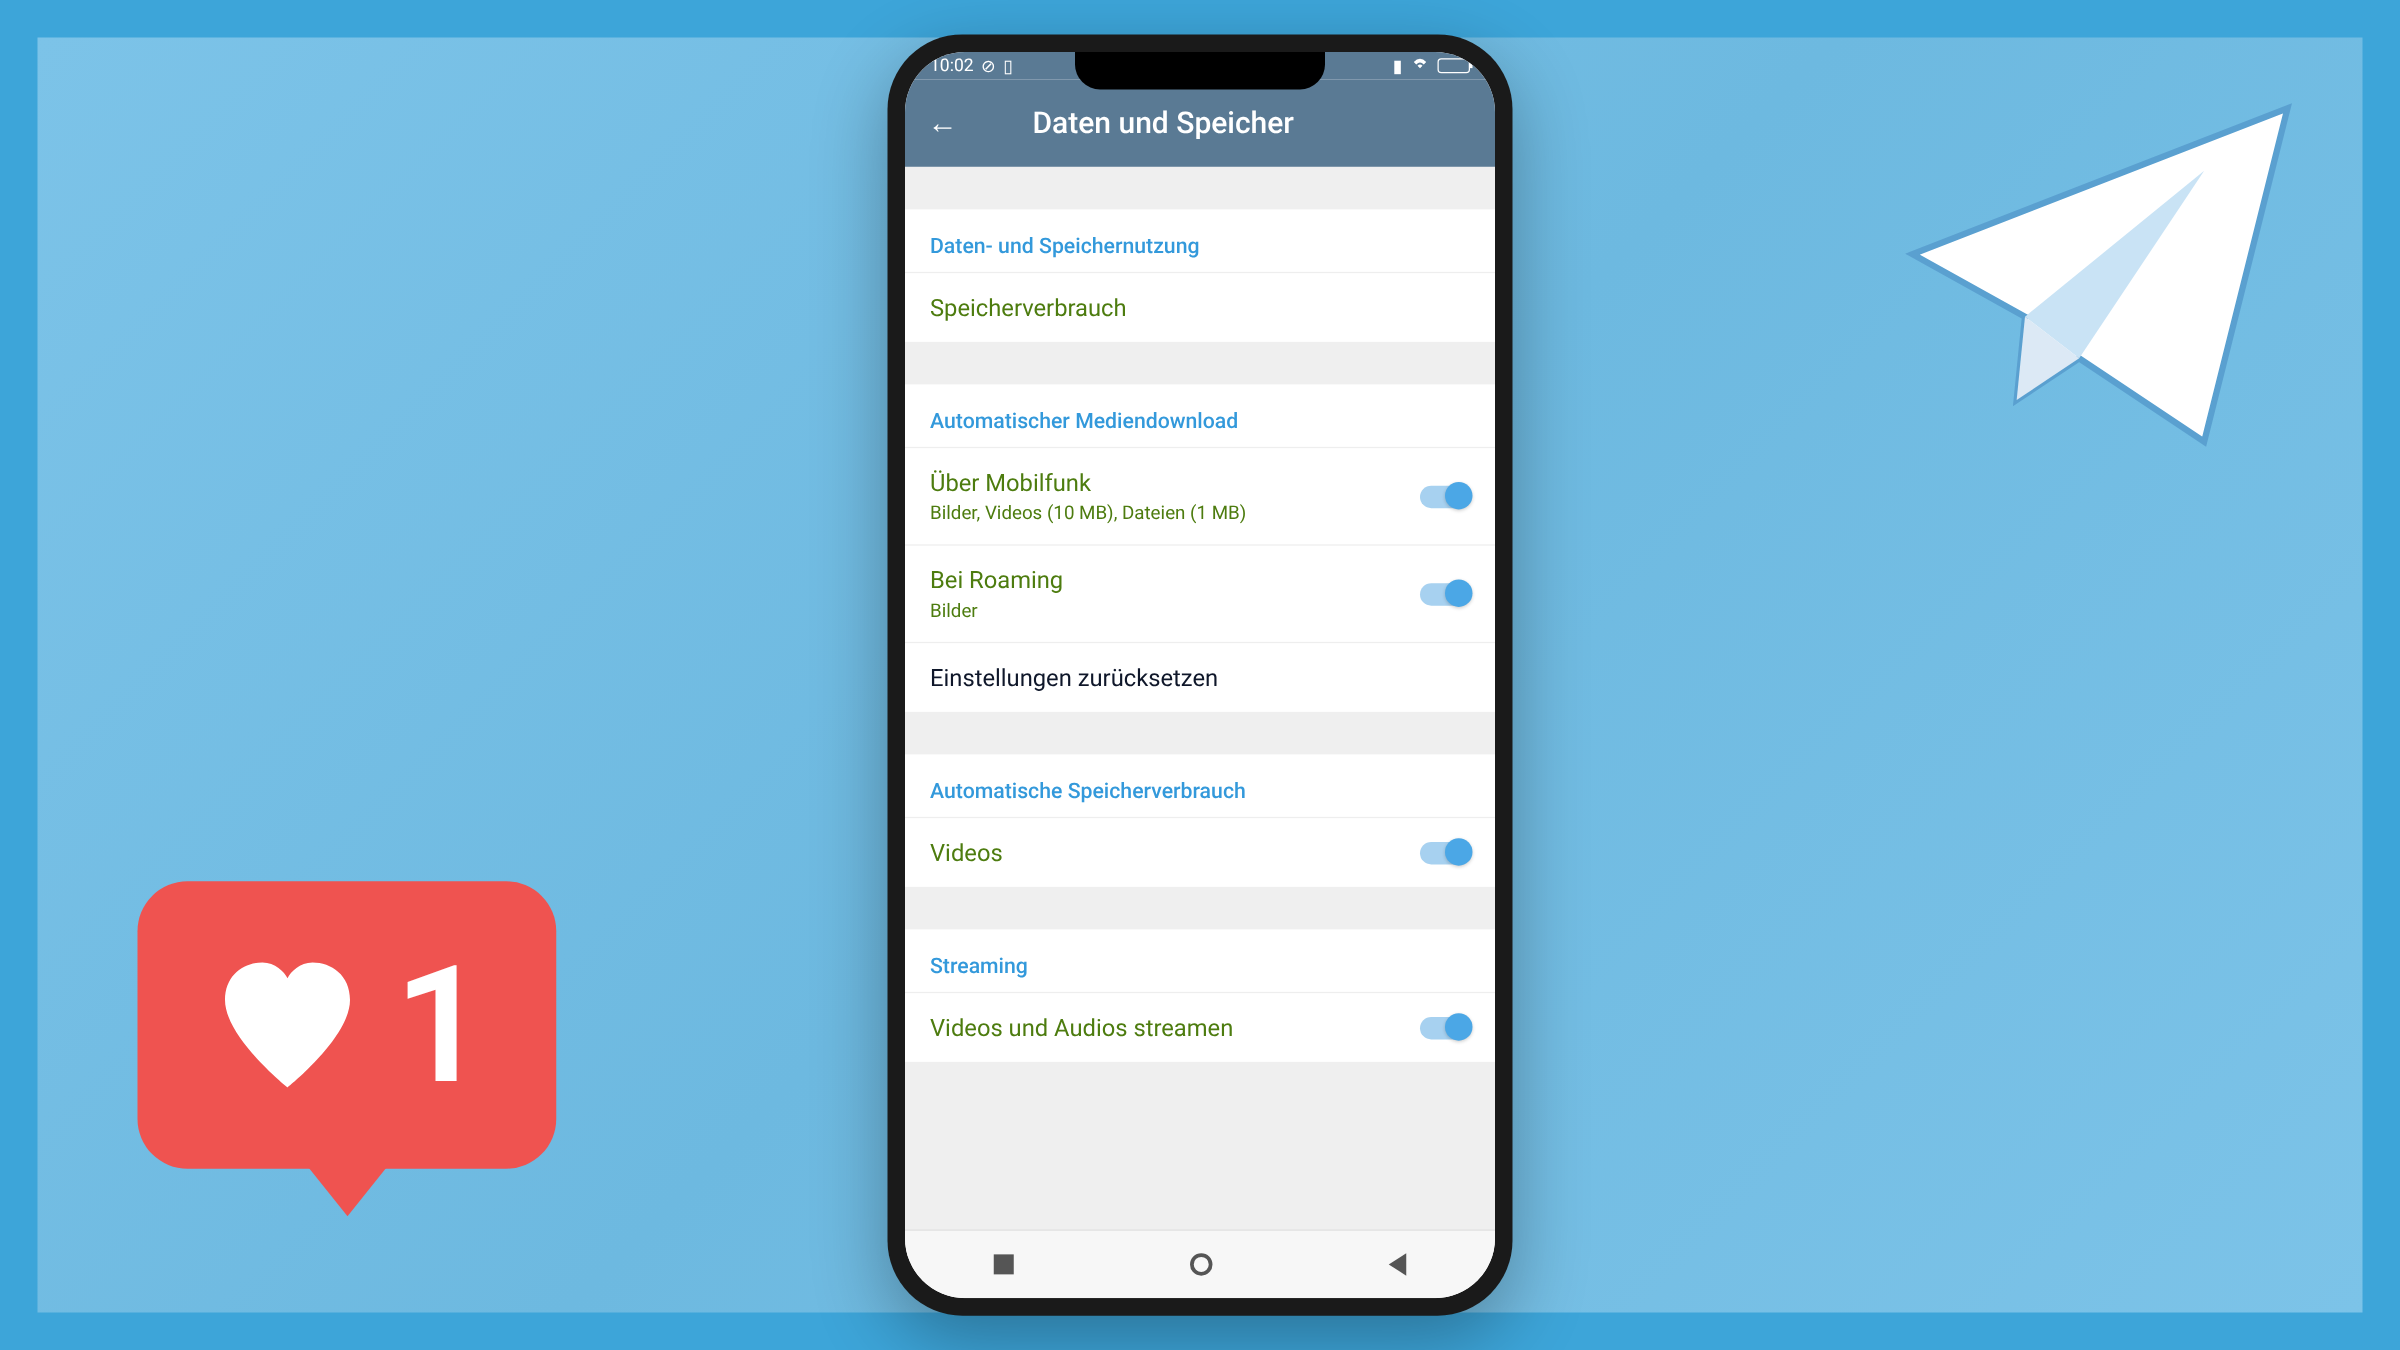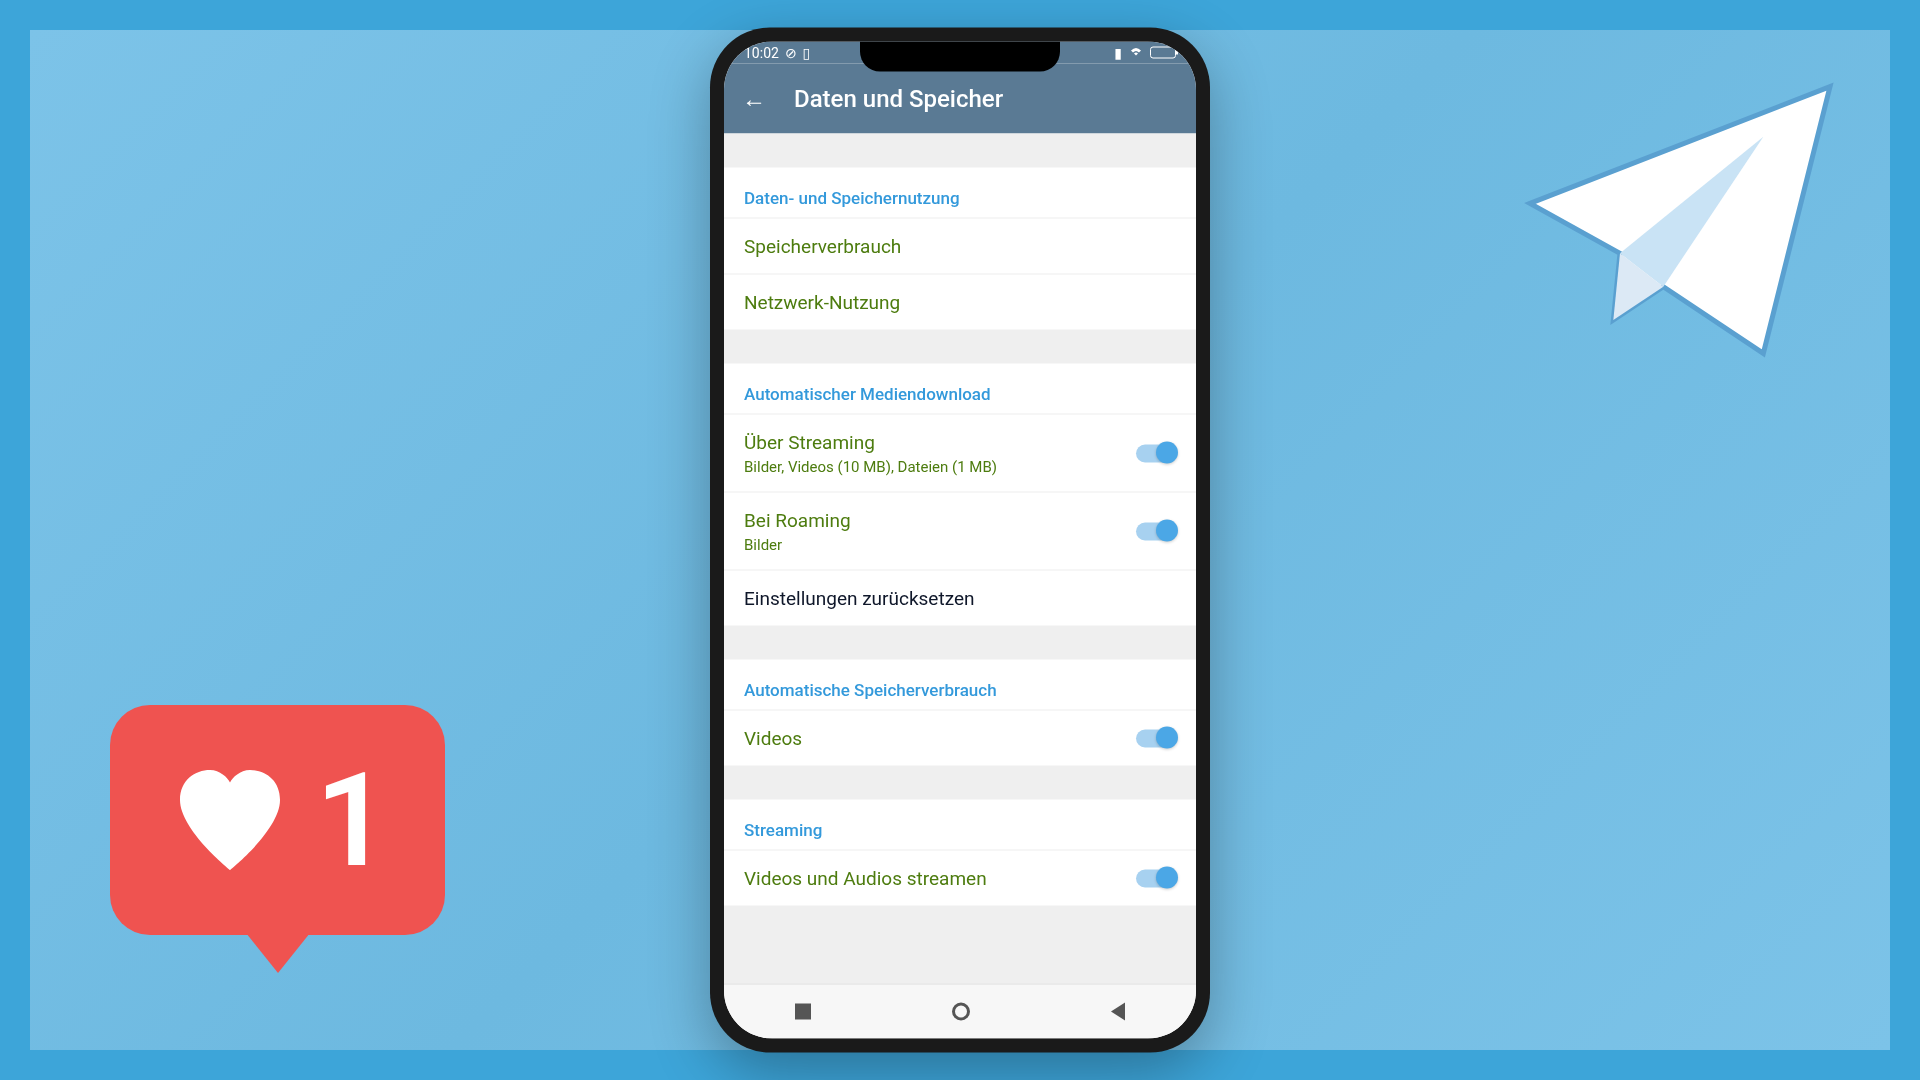--- a/index.html
+++ b/index.html
@@ -95,21 +95,21 @@
   .app-header {
     height: 70px;
     background: #5a7a94;
     display: flex;
     align-items: center;
     padding: 0 18px;
     gap: 28px;
     color: #fff;
   }
   .back-arrow { font-size: 24px; }
-  .app-title { font-size: 24px; font-weight: 500; }
+  .app-title { font-size: 24px; font-weight: 500; margin-left: 32px; }
   .content {
     flex: 1;
     overflow-y: auto;
     background: #efefef;
   }
   .section {
     background: #fff;
     margin-bottom: 12px;
   }
   .section-header {
@@ -236,32 +236,27 @@
 
       <div class="content">
 
         <div class="section">
           <div class="section-header">Daten- und Speichernutzung</div>
           <div class="row">
             <div class="row-text">
                 <div class="row-title">Speicherverbrauch</div>
               </div>
           </div>
-          <div class="row">
-            <div class="row-text">
-                <div class="row-title">Netzwerk-Nutzung</div>
-              </div>
-          </div>
         </div>
 
         <div class="section">
           <div class="section-header">Automatischer Mediendownload</div>
           <div class="row">
             <div class="row-text">
-              <div class="row-title">Über Streaming</div>
+              <div class="row-title">Über Mobilfunk</div>
               <div class="row-sub">Bilder, Videos (10 MB), Dateien (1 MB)</div>
             </div>
             <div class="switch"></div>
           </div>
           <div class="row">
             <div class="row-text">
               <div class="row-title">Bei Roaming</div>
               <div class="row-sub">Bilder</div>
             </div>
             <div class="switch"></div>

